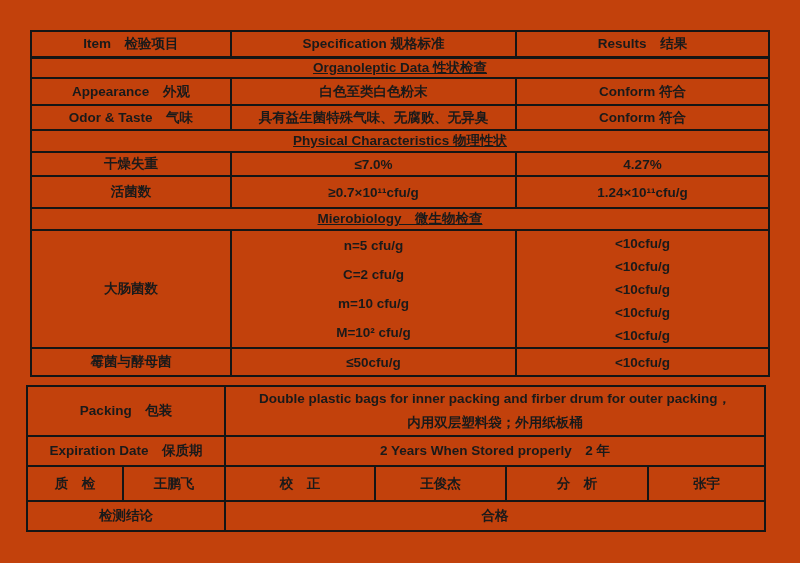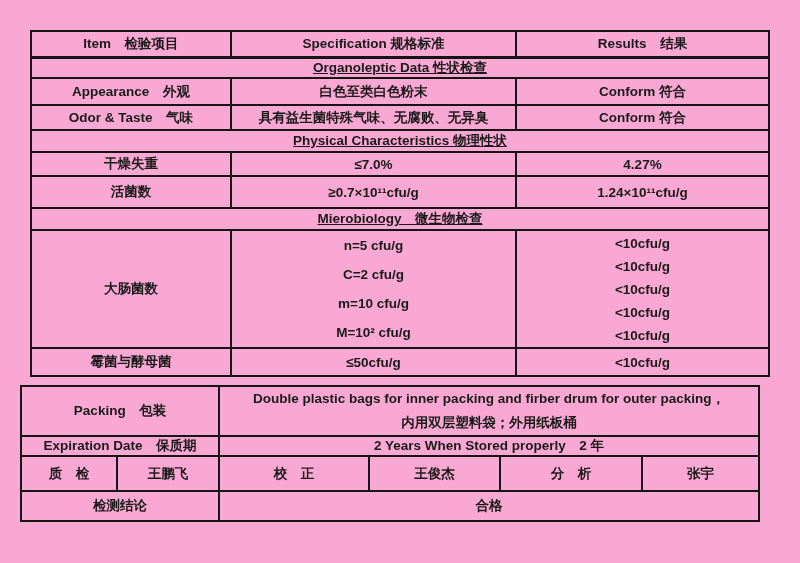--- a/index.html
+++ b/index.html
@@ -5,21 +5,21 @@
   html, body {
     margin: 0;
     padding: 0;
     background: #fdfdfd;
     font-family: "Liberation Sans", "DejaVu Sans", sans-serif;
   }
   .page {
     position: relative;
     width: 800px;
     height: 563px;
-    background: #f9a8d4;
+    background: #c2410c;
     overflow: hidden;
     color: #1a1a1a;
   }
   table {
     position: absolute;
     border-collapse: collapse;
     table-layout: fixed;
   }
   td {
     border: 2px solid #151515;
@@ -31,21 +31,21 @@
     color: #1a1a1a;
     overflow: hidden;
     white-space: nowrap;
   }
   .spec-table {
     left: 30px;
     top: 30px;
     width: 738px;
   }
   .summary-table {
-    left: 20px;
+    left: 26px;
     top: 385px;
     width: 738px;
     border-radius: 8px;
   }
   .hdr-row td { border-bottom-width: 3px; }
   .section-cell { font-size: 13.5px; text-decoration: underline; }
   .multiline { line-height: 29px; }
   .multiline-tight { line-height: 23px; }
   .pack-line { line-height: 24px; }
 </style>
@@ -129,21 +129,21 @@
       <col style="width:117px">
     </colgroup>
     <tbody>
       <tr style="height:50px">
         <td colspan="2">Packing　包装</td>
         <td colspan="4">
           <div class="pack-line">Double plastic bags for inner packing and firber drum for outer packing，</div>
           <div class="pack-line">内用双层塑料袋；外用纸板桶</div>
         </td>
       </tr>
-      <tr style="height:20px">
+      <tr style="height:30px">
         <td colspan="2">Expiration Date　保质期</td>
         <td colspan="4">2 Years When Stored properly　2 年</td>
       </tr>
       <tr style="height:35px">
         <td>质　检</td>
         <td>王鹏飞</td>
         <td>校　正</td>
         <td>王俊杰</td>
         <td>分　析</td>
         <td>张宇</td>

